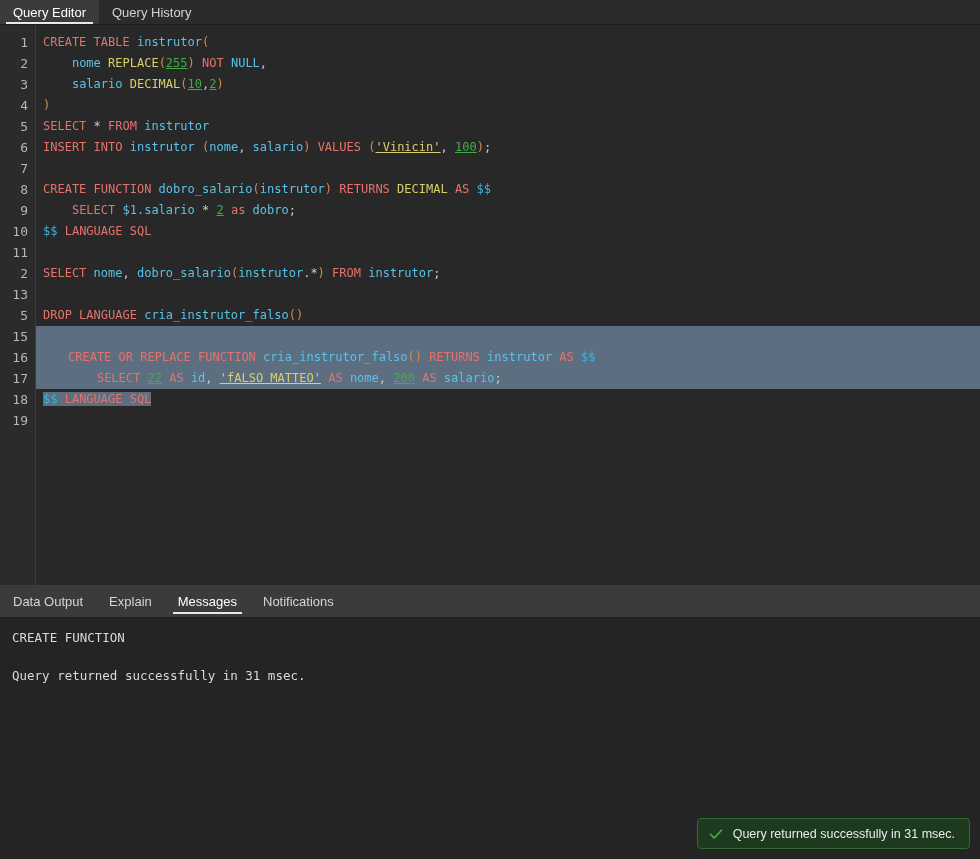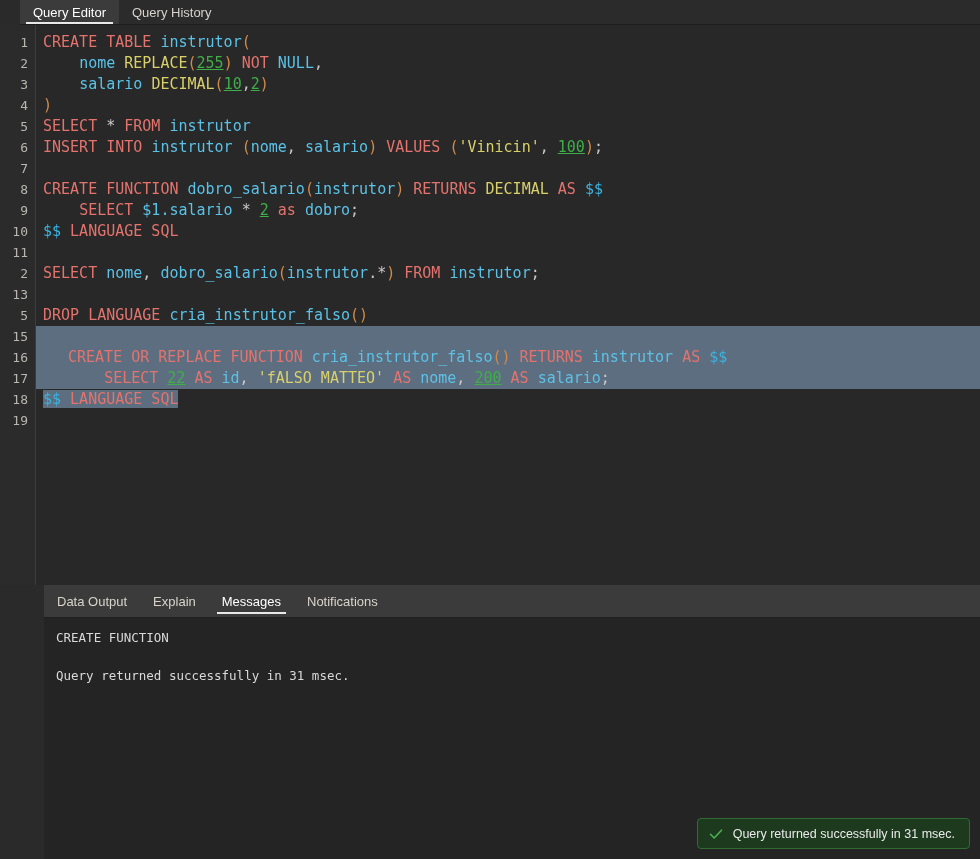--- a/index.html
+++ b/index.html
@@ -17,21 +17,20 @@
   }
 
   
   .tabbar {
     height: 25px;
     background: #2b2b2b;
     display: flex;
     align-items: stretch;
     border-bottom: 1px solid #1d1d1d;
     box-sizing: border-box;
-    margin-left: 20px;
   }
   .tab {
     padding: 0 13px;
     display: flex;
     align-items: center;
     font-size: 13px;
     color: #d6d2cc;
     position: relative;
     cursor: pointer;
     white-space: nowrap;
@@ -81,52 +80,51 @@
     flex: 1 1 auto;
     background: #282828;
     padding-top: 7px;
     position: relative;
     overflow: hidden;
   }
   .cline {
     height: 21px;
     line-height: 21px;
     font-family: "DejaVu Sans Mono", monospace;
-    font-size: 15px;
+    font-size: 12px;
     white-space: pre;
     padding-left: 7px;
     color: #d8d8d8;
     position: relative;
   }
   .cline.sel-full {
     background: #5d6e80;
     padding-left: 32px;
   }
   .cline.sel-part > .selspan {
     background: #5d6e80;
   }
 
   
   .kw  { color: #e4736d; }
   .typ { color: #d9d06a; }
   .idn { color: #5bc2e7; }
   .num { color: #3fae48; text-decoration: underline; }
-  .str { color: #d9d06a; }
+  .str { color: #d9d06a; text-decoration: underline; }
   .pun { color: #d08a4a; }
   .op  { color: #c9c9c9; }
   .dlr { color: #39b3e0; }
 
   
   .bottom {
     position: absolute;
     left: 0; right: 0;
     top: 585px;
     bottom: 0;
     background: #252525;
-    margin-left: 44px;
   }
   .btabbar {
     height: 33px;
     background: #3b3b3b;
     display: flex;
     align-items: stretch;
     box-sizing: border-box;
     border-bottom: 1px solid #1f1f1f;
   }
   .btab {

